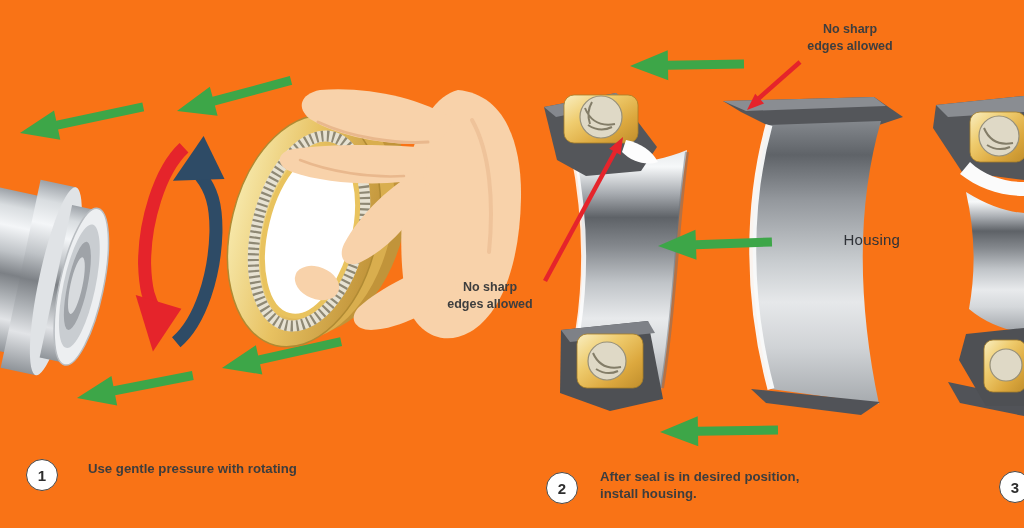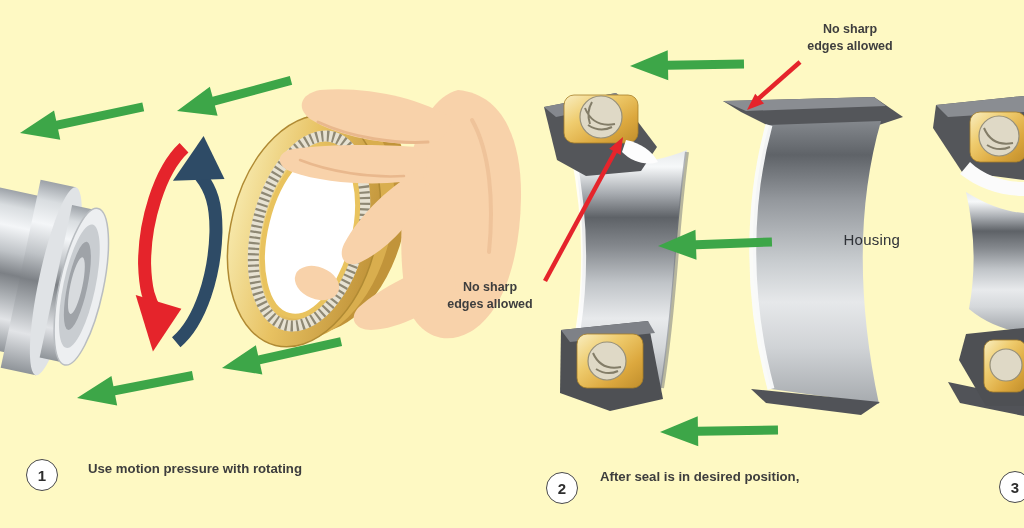--- a/index.html
+++ b/index.html
@@ -1,16 +1,16 @@
 <!DOCTYPE html>
 <html><head>
 <meta charset="utf-8">
 <style>
   html,body{margin:0;padding:0;background:#ffffff;}
-  .stage{position:relative;width:1024px;height:528px;overflow:hidden;background:#fef9c3;
+  .stage{position:relative;width:1024px;height:528px;overflow:hidden;background:#f97316;
          font-family:"Liberation Sans", sans-serif;}
   .stage svg{position:absolute;left:0;top:0;}
   .overlay{position:absolute;}
   .note{font-size:12.5px;line-height:17px;color:#3E3E3E;text-align:center;font-weight:600;}
   .housing-label{font-size:15px;color:#2F3237;text-align:right;letter-spacing:.2px;}
   .step-badge{position:absolute;width:32px;height:32px;border:1.8px solid #4A4A4A;border-radius:50%;
               background:#fff;display:flex;align-items:center;justify-content:center;
               font-size:15px;font-weight:700;color:#2E2E2E;box-sizing:border-box;}
   .step-text{position:absolute;font-size:13.2px;line-height:16.5px;color:#3D3D3D;font-weight:600;}
 </style>
@@ -191,27 +191,28 @@
   <div>No sharp</div>
   <div>edges allowed</div>
 </div>
 
 <div class="overlay housing-label" style="left:812px;top:231px;width:88px;">Housing</div>
 
 <div class="step-badge" style="left:26px;top:459px;">
   <span>1</span>
 </div>
 <div class="step-text" style="left:88px;top:461px;">
-  <div>Use motion pressure with rotating</div>
+  <div>Use gentle pressure with rotating</div>
 </div>
 
 <div class="step-badge" style="left:546px;top:472px;">
   <span>2</span>
 </div>
 <div class="step-text" style="left:600px;top:469px;">
   <div>After seal is in desired position,</div>
+  <div>install housing.</div>
 </div>
 
 <div class="step-badge" style="left:999px;top:471px;">
   <span>3</span>
 </div>
 
 </div>
 
 </body></html>

